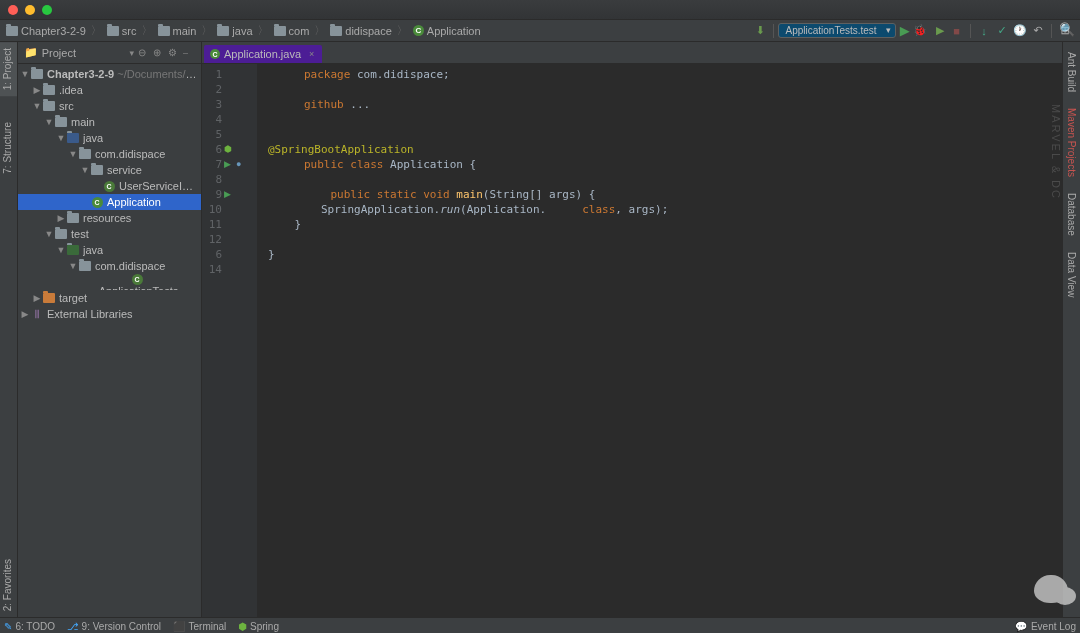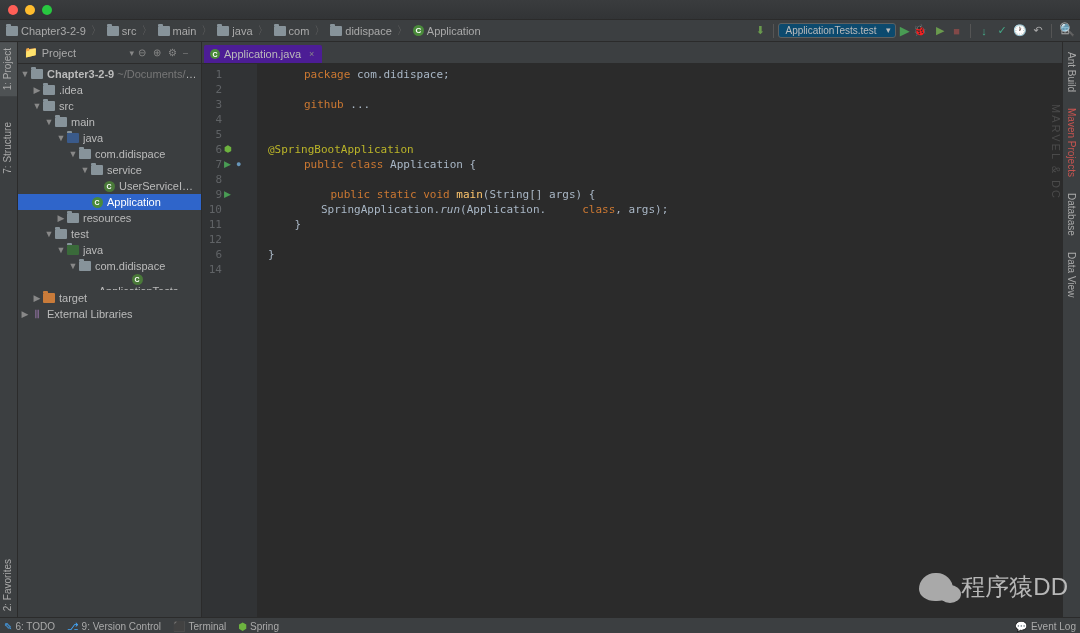--- a/index.html
+++ b/index.html
@@ -523,14 +523,13 @@
       <span>Spring</span>
     </span>
   <span class="bottom-tool event-log">
       <span>💬</span>
       <span>Event Log</span>
     </span>
 </div>
 
 <div class="wechat-logo">
   <div class="wechat-icon"></div>
-  <span>程序猿DD</span>
 </div>
 
 </body></html>

